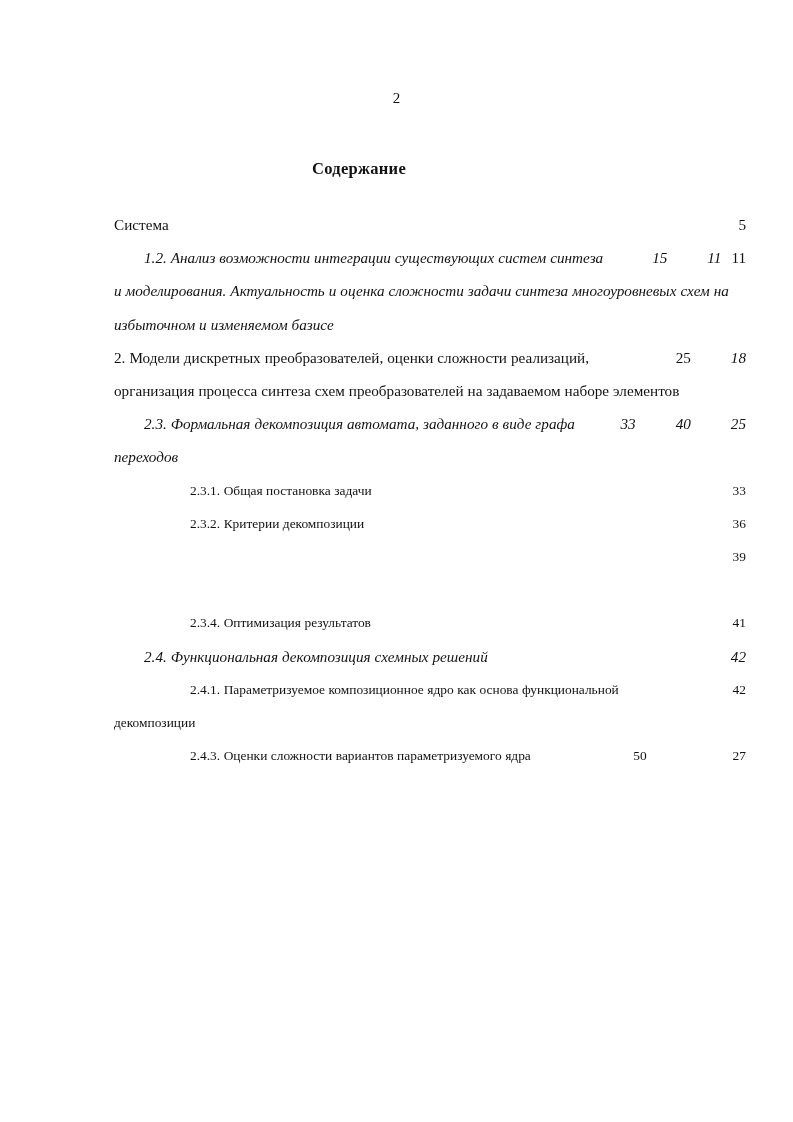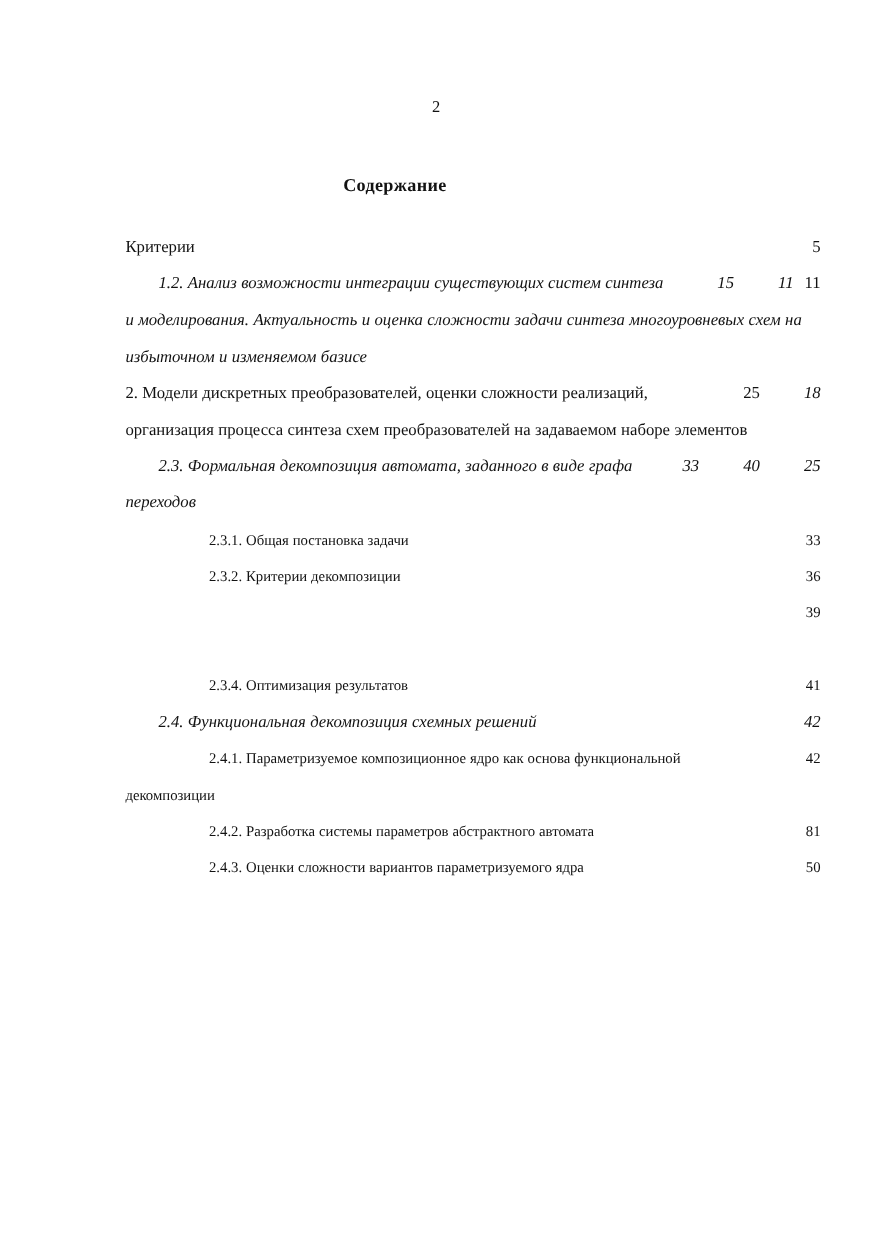--- a/index.html
+++ b/index.html
@@ -108,21 +108,21 @@
 <body>
 
 <div class="page">
 
   <div class="folio">2</div>
 
   <div class="doc-heading">Содержание</div>
 
   <div class="toc">
       <div class="toc-entry lvl1">
-        <div class="entry-text"><span class="pageno">5</span><span>Критерии</span></div>
+        <div class="entry-text"><span class="pageno">5</span><span>Система</span></div>
       </div>
       <div class="toc-entry lvl1">
         <div class="entry-text"><span class="pageno">11</span></div>
       </div>
       <div class="toc-entry lvl2">
         <div class="entry-text"><span class="pageno">11</span></div>
       </div>
       <div class="toc-entry lvl2">
         <div class="entry-text"><span class="pageno">15</span><span>1.2. Анализ возможности интеграции существующих систем синтеза и моделирования. Актуальность и оценка сложности задачи синтеза многоуровневых схем на избыточном и изменяемом базисе</span></div>
       </div>
@@ -153,20 +153,20 @@
       <div class="toc-entry lvl3">
         <div class="entry-text"><span class="pageno">41</span><span>2.3.4. Оптимизация результатов</span></div>
       </div>
       <div class="toc-entry lvl2">
         <div class="entry-text"><span class="pageno">42</span><span>2.4. Функциональная декомпозиция схемных решений</span></div>
       </div>
       <div class="toc-entry lvl3">
         <div class="entry-text"><span class="pageno">42</span><span>2.4.1. Параметризуемое композиционное ядро как основа функциональной декомпозиции</span></div>
       </div>
       <div class="toc-entry lvl3">
-        <div class="entry-text"><span class="pageno">81</span><span>2.4.2. Разработка системы параметров абстрактного автомата</span></div>
+        <div class="entry-text"><span class="pageno">27</span></div>
       </div>
       <div class="toc-entry lvl3">
         <div class="entry-text"><span class="pageno">50</span><span>2.4.3. Оценки сложности вариантов параметризуемого ядра</span></div>
       </div>
     </div>
 
 </div>
 
 </body></html>

